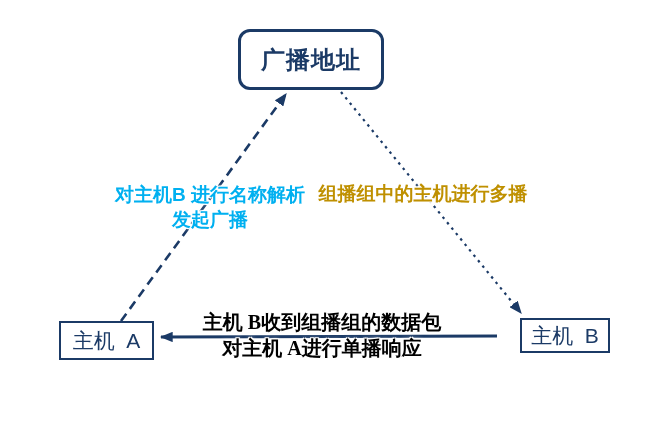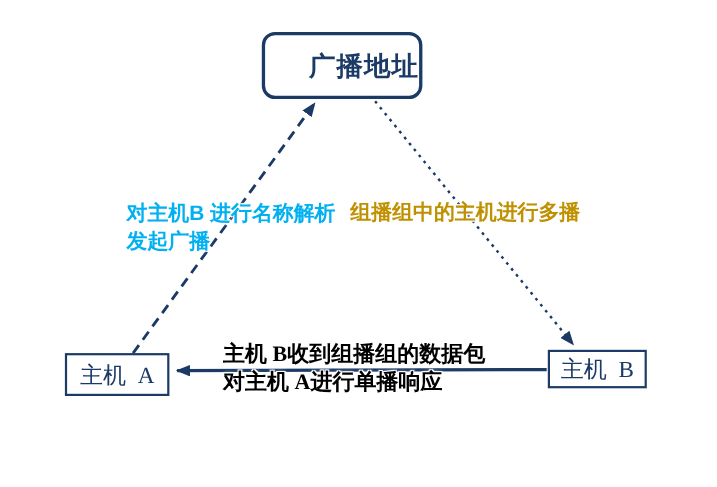--- a/index.html
+++ b/index.html
@@ -22,33 +22,34 @@
     box-sizing:border-box;
     background:#ffffff;
     display:flex;align-items:center;justify-content:center;
     color:var(--navy);
     z-index:2;
   }
   .node-broadcast{
     left:238px;top:29px;width:146px;height:61px;
     border:3px solid var(--navy);
     border-radius:12px;
-    font-weight:bold;font-size:24px;letter-spacing:1px;justify-content:flex-end;
+    font-weight:bold;font-size:24px;letter-spacing:1px;
   }
   .node-host{
     border:2px solid var(--navy);
-    font-family:Liberation Serif, serif;
+    font-family:Liberation Sans, sans-serif;
     font-size:21px;
     white-space:pre;
   }
   .node-host-a{left:59px;top:321px;width:95px;height:39px;}
-  .node-host-b{left:498px;top:318px;width:90px;height:35px;}
+  .node-host-b{left:520px;top:318px;width:90px;height:35px;}
   .edge-label{
     position:absolute;
     z-index:3;
+    text-align:center;
     font-weight:bold;
     white-space:nowrap;
     transform:translateX(-50%);
     text-shadow:-1px -1px 0 #fff,1px -1px 0 #fff,-1px 1px 0 #fff,1px 1px 0 #fff,0 0 4px #fff;
   }
   .edge-label span{display:block;}
   .label-broadcast-query{left:210px;top:182px;font-size:19px;line-height:25px;color:var(--cyan);}
   .label-multicast{left:423px;top:182px;font-size:19px;line-height:24px;color:var(--gold);}
   .label-unicast-reply{left:322px;top:309px;font-size:20px;line-height:26px;color:var(--black);font-family:Liberation Serif, serif;}
   .watermark{

